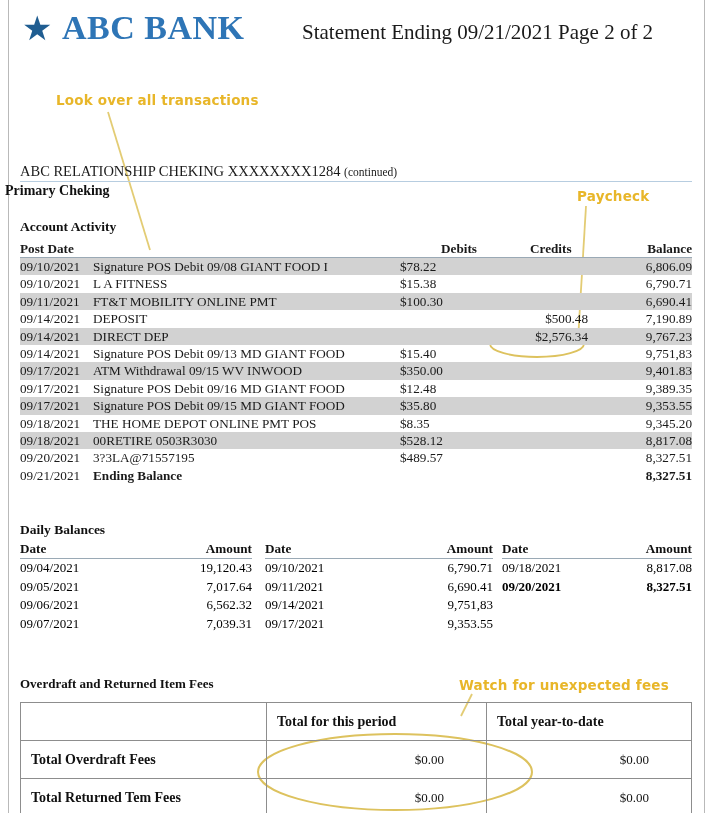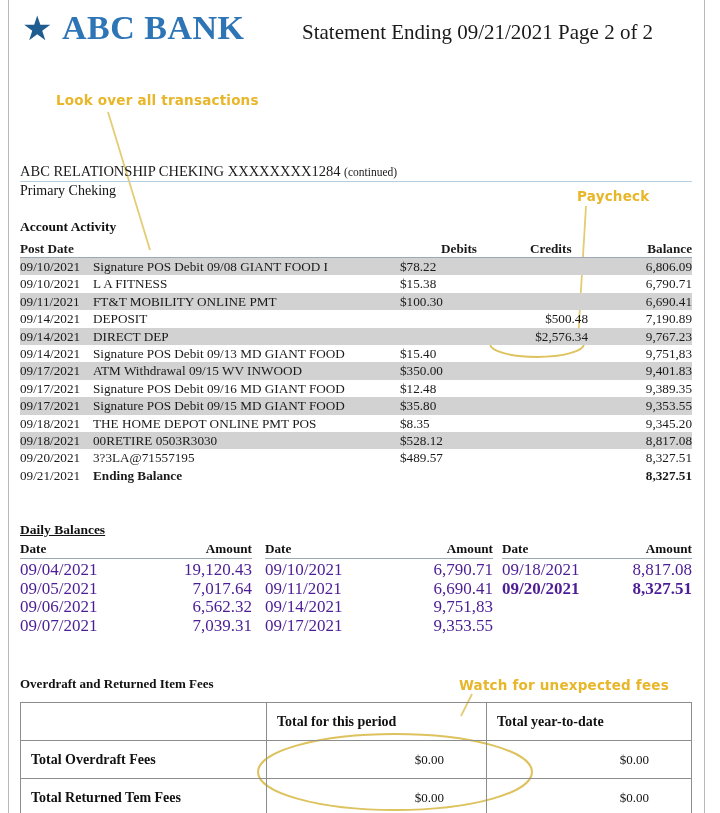--- a/index.html
+++ b/index.html
@@ -63,22 +63,22 @@
   #acct-title {
     position: absolute; left: 20px; top: 163px;
     font-size: 14.5px; color: #1a1a1a; white-space: nowrap;
   }
   #acct-title .cont { font-size: 11.5px; }
   #acct-rule {
     position: absolute; left: 20px; top: 181px; width: 672px; height: 1px;
     background: #b7cde0;
   }
   #primary-checking {
-    position: absolute; left: 20px; top: 183px;
-    font-size: 14px; font-weight: normal; color: #111;
+    position: absolute; left: 5px; top: 183px;
+    font-size: 14px; font-weight: bold; color: #111;
   }
   #activity-title {
     position: absolute; left: 20px; top: 219px;
     font-size: 13.5px; font-weight: bold; color: #111;
   }
 
   
   #activity { position: absolute; left: 20px; top: 240px; width: 672px; }
   #activity .row {
     position: relative; height: 17.4px; width: 672px;
@@ -91,24 +91,24 @@
   #activity .c-debit { position: absolute; left: 380px; top: 1px; width: 76px; text-align: left; }
   #activity .c-credit{ position: absolute; left: 490px; top: 1px; width: 78px; text-align: right; }
   #activity .c-bal   { position: absolute; left: 580px; top: 1px; width: 92px; text-align: right; }
   #activity .hdr .c-debit { left: 400px; width: auto; text-align: center; margin-left: 21px; }
   #activity .hdr .c-credit{ left: 510px; width: auto; text-align: left; }
   #activity .hdr .c-bal   { left: 580px; width: 92px;  text-align: right; }
   #activity .row.total .c-desc,
   #activity .row.total .c-bal { font-weight: bold; }
 
   
-  #db-title { position: absolute; left: 20px; top: 522px; font-size: 13.5px; font-weight: bold; color: #111; text-decoration: underline; }
+  #db-title { position: absolute; left: 20px; top: 522px; font-size: 13.5px; font-weight: bold; color: #111; }
   #db { position: absolute; left: 20px; top: 541px; width: 672px; }
   #db .dbhdr { position: relative; height: 19px; font-size: 13.2px; font-weight: bold; color: #111; }
-  #db .dbrow { position: relative; height: 18.6px; font-size: 17px; color: #4c1d95; text-decoration: underline; }
+  #db .dbrow { position: relative; height: 18.6px; font-size: 13px; color: #000000; text-decoration: underline; }
   .g0-d { position: absolute; left: 0px;   top: 0; }
   .g0-a { position: absolute; left: 110px; top: 0; width: 122px; text-align: right; }
   .g1-d { position: absolute; left: 245px; top: 0; }
   .g1-a { position: absolute; left: 350px; top: 0; width: 123px; text-align: right; }
   .g2-d { position: absolute; left: 482px; top: 0; }
   .g2-a { position: absolute; left: 560px; top: 0; width: 112px; text-align: right; }
   #db .dbhdr .ul { position: absolute; top: 17px; height: 1px; background: #9aa9b5; }
   #u0 { left: 0px;   width: 232px; }
   #u1 { left: 245px; width: 228px; }
   #u2 { left: 482px; width: 190px; }

